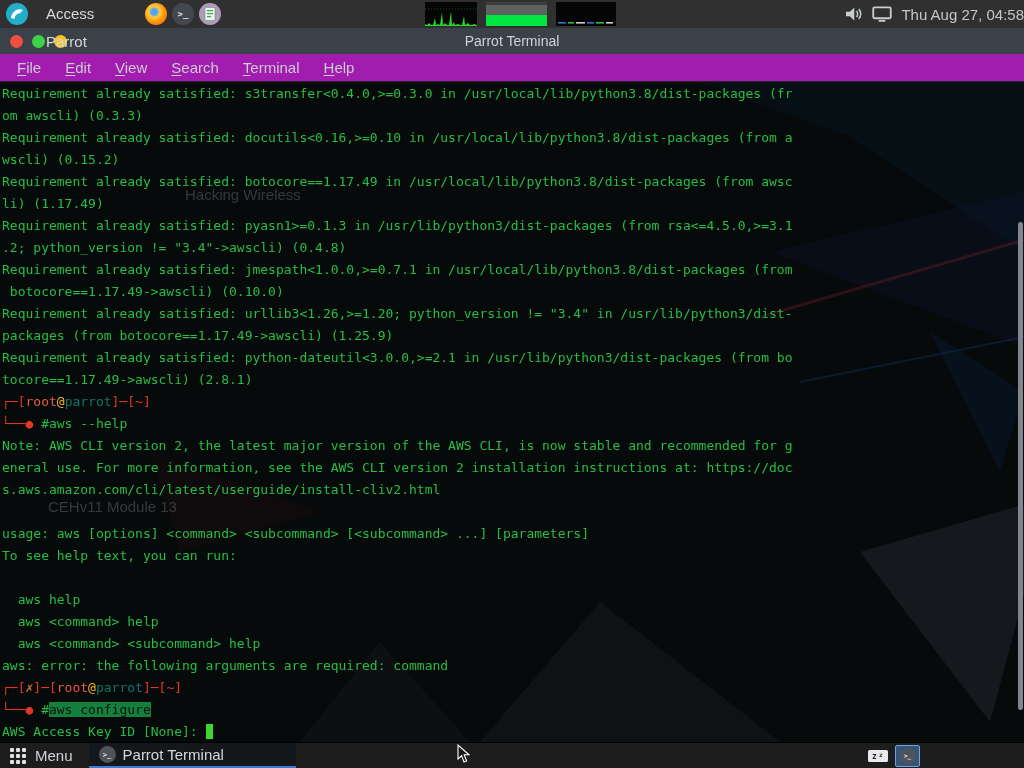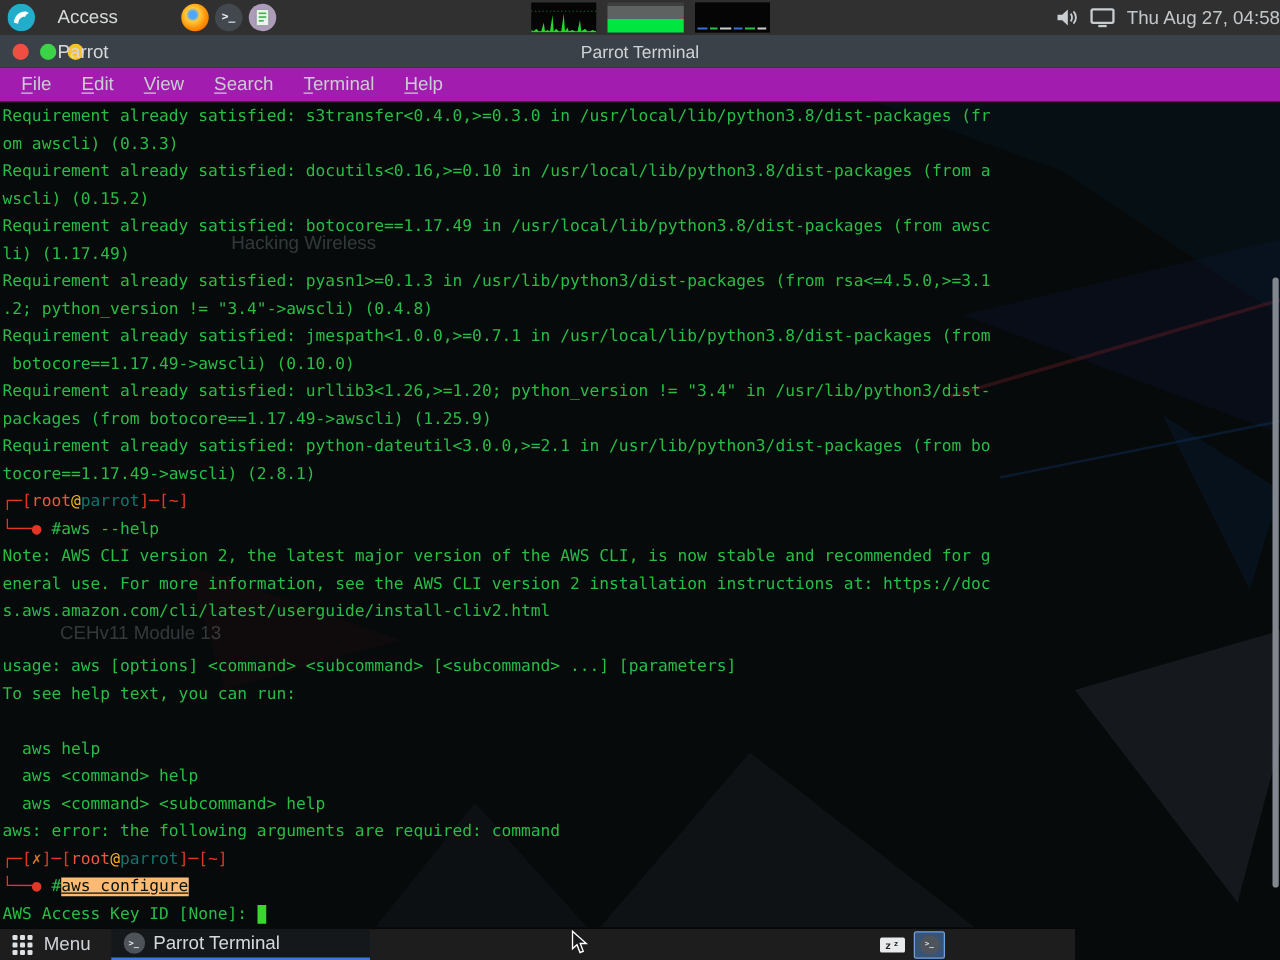--- a/index.html
+++ b/index.html
@@ -42,26 +42,26 @@
   .wm1{left:185px;top:104px;text-align:right;}
   .wm2{left:48px;top:416px;}
   .term-lines{position:absolute;top:1px;left:2px;font-family:"DejaVu Sans Mono",monospace;font-size:13px;line-height:22px;white-space:pre;}
   .line{height:22px;}
   .seg-g{color:#29bd45;}
   .seg-r{color:#e23727;}
   .seg-rt{color:#ef5740;}
   .seg-y{color:#f2b61c;}
   .seg-c{color:#0f766e;}
   .seg-x{color:#d1762f;}
-  .seg-hl{background:#fdba74;color:#06140a;text-decoration:underline;}
+  .seg-hl{background:#15803d;color:#06140a;}
   .seg-cur{background:#3bd630;color:#3bd630;}
   .scroll-thumb{position:absolute;right:1px;top:140px;width:5px;height:488px;background:#82878f;border-radius:3px;}
 
   
-  .taskbar{position:absolute;bottom:0;left:0;width:860px;height:26px;background:#1d1d1d;border-top:1px solid #000;display:flex;align-items:center;box-sizing:border-box;z-index:6;}
+  .taskbar{position:absolute;bottom:0;left:0;width:1024px;height:26px;background:#1d1d1d;border-top:1px solid #000;display:flex;align-items:center;box-sizing:border-box;z-index:6;}
   .grid-icon{display:grid;grid-template-columns:repeat(3,4px);grid-template-rows:repeat(3,4px);gap:2px;margin:0 9px 0 10px;}
   .grid-icon i{background:#dfe2e4;border-radius:1px;}
   .menu-label{color:#d0d3d7;font-size:15px;margin-right:16px;}
   .task-btn{height:100%;display:flex;align-items:center;gap:7px;padding:0 72px 0 10px;background:#15181b;border-bottom:2px solid #3a7bd5;box-sizing:border-box;}
   .task-icon{width:17px;height:17px;border-radius:50%;background:#4d5359;color:#e8eaec;font-family:"DejaVu Sans Mono",monospace;font-size:7px;font-weight:bold;display:flex;align-items:center;justify-content:center;}
   .task-label{color:#d5d8db;font-size:15px;white-space:nowrap;}
   .tray{margin-left:auto;display:flex;align-items:center;gap:6px;padding-right:104px;}
   .tray-term{width:25px;height:22px;background:rgba(74,127,196,0.55);border:1px solid #6fa3e0;border-radius:2px;display:flex;align-items:center;justify-content:center;box-sizing:border-box;}
   .tray-term .inner{width:16px;height:16px;border-radius:50%;background:#4e545b;color:#f0f2f3;font-family:"DejaVu Sans Mono",monospace;font-size:6px;font-weight:bold;display:flex;align-items:center;justify-content:center;}
   .mouse-cursor{position:absolute;left:457px;top:744px;z-index:20;}

